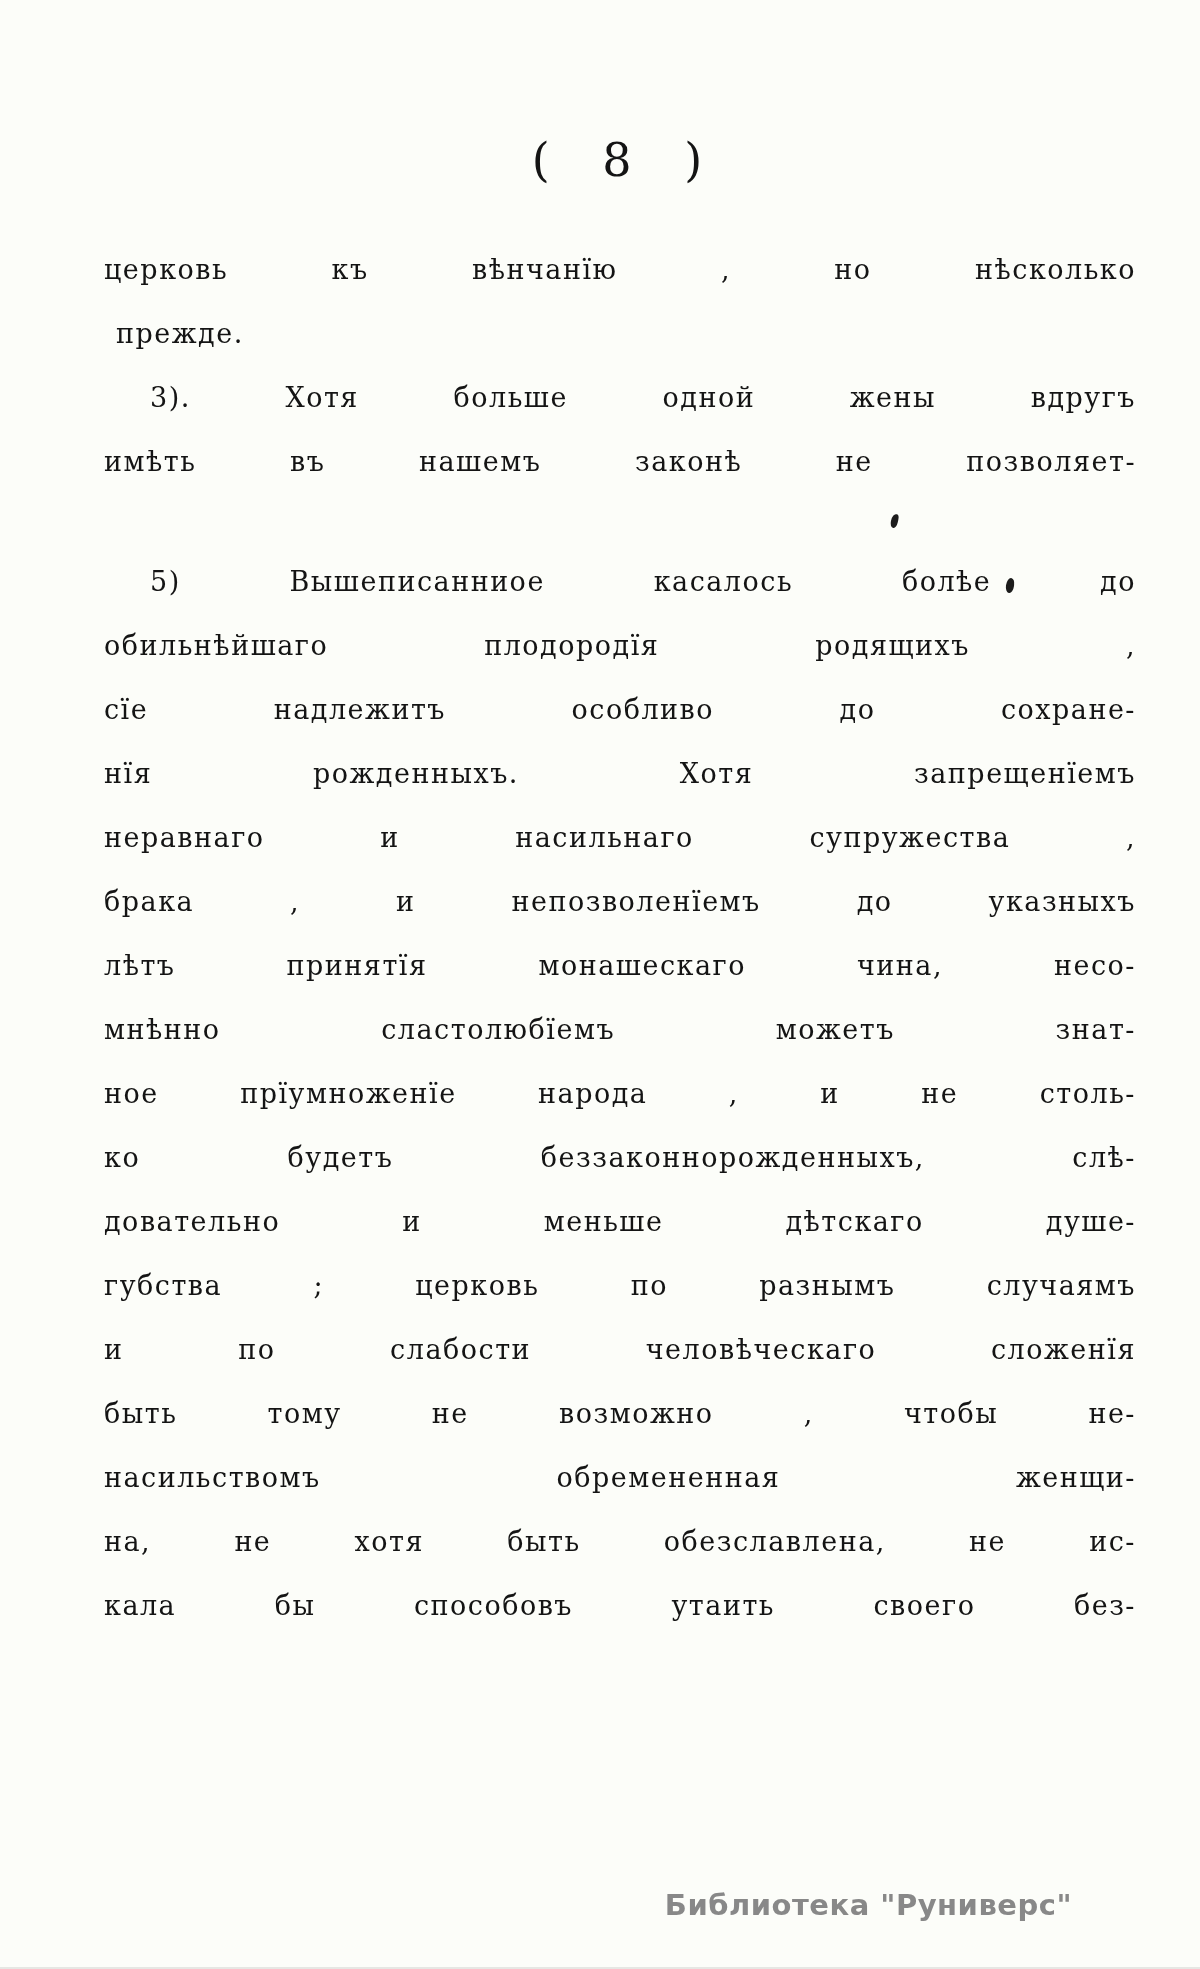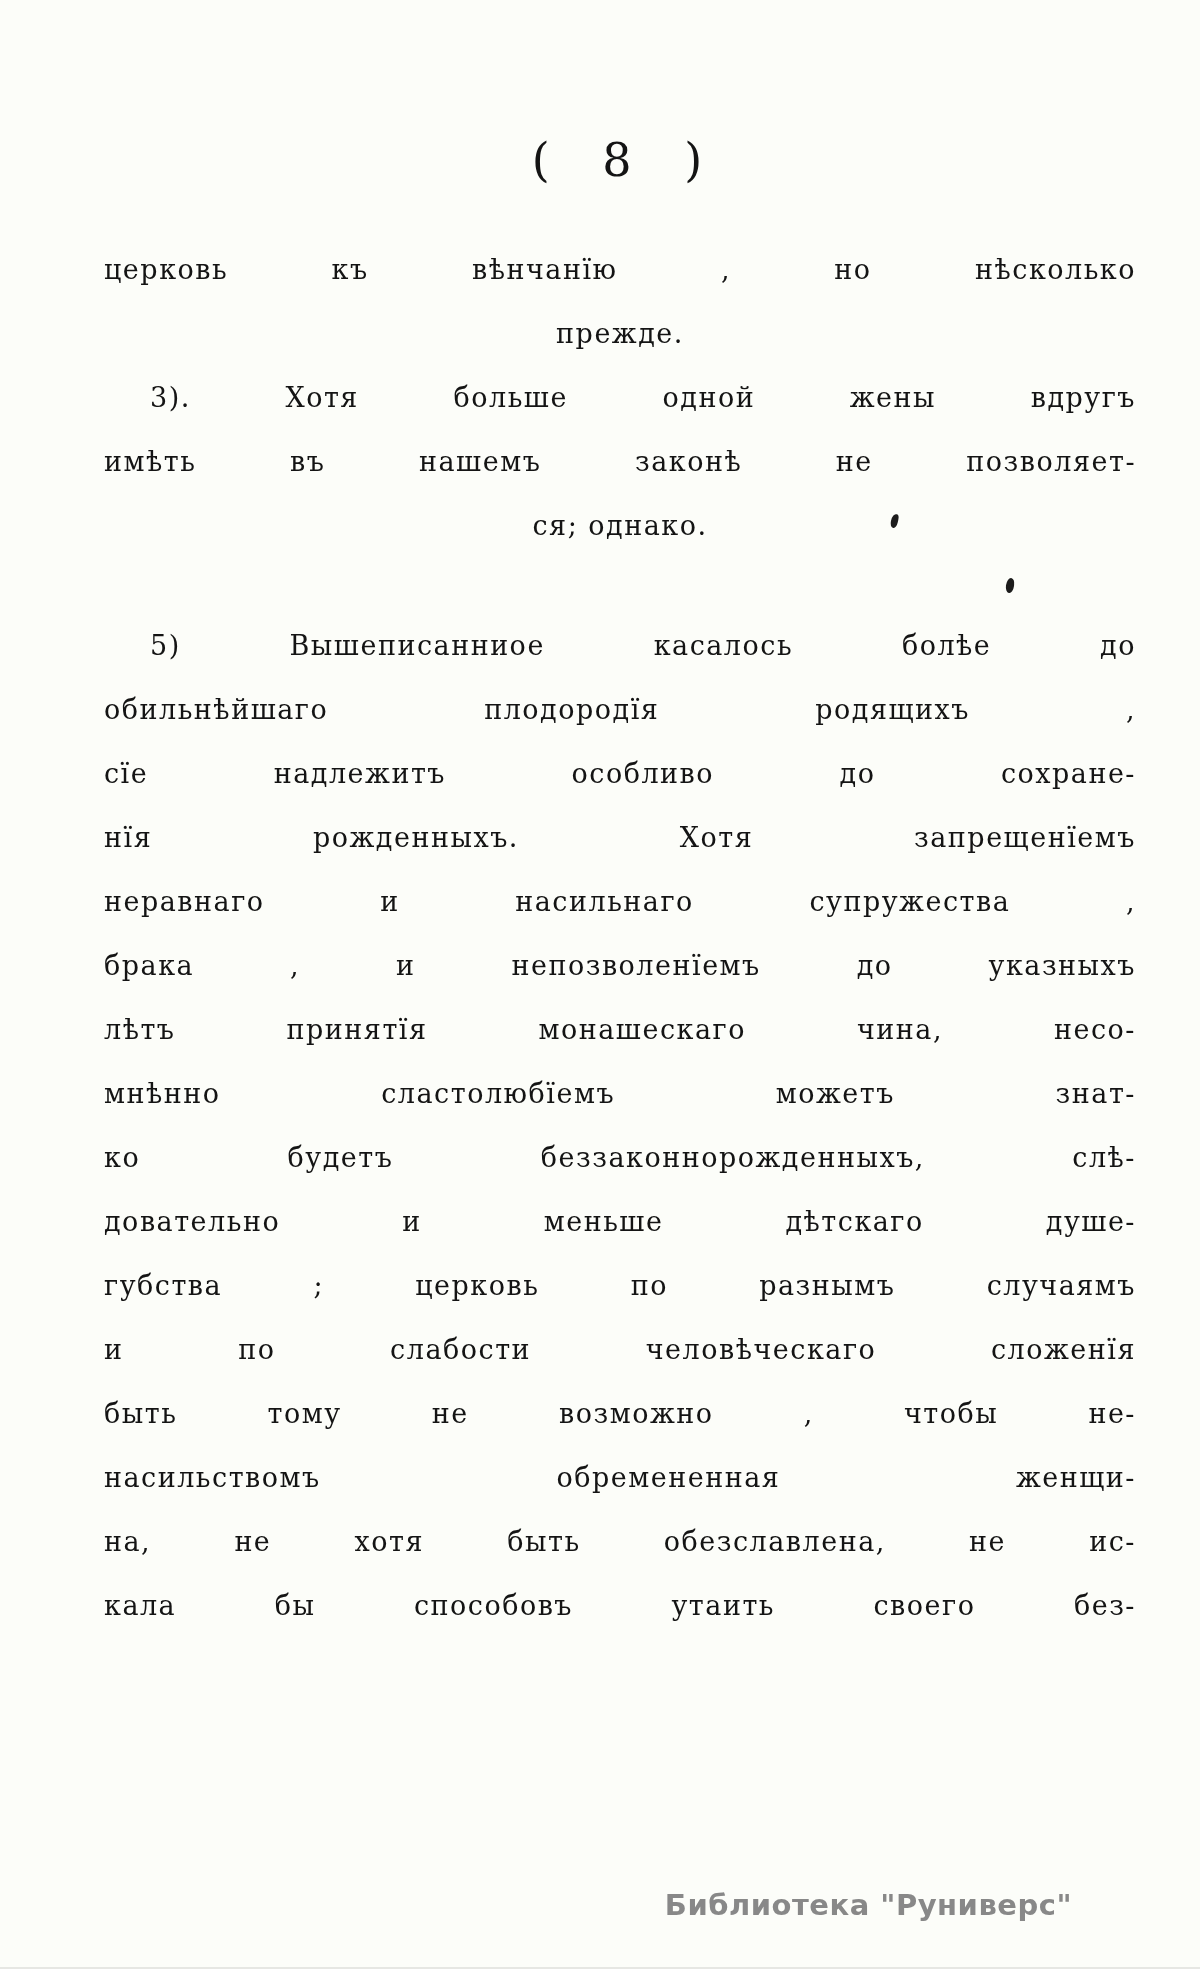--- a/index.html
+++ b/index.html
@@ -40,21 +40,22 @@
     line-height: 64px;
     font-size: 27px;
     letter-spacing: 1.5px;
     overflow: visible;
   }
   .line.j {
     text-align: justify;
     text-align-last: justify;
   }
   .line.plain {
-    text-align: center;
+    text-align: left;
+    margin-left: 12px;
   }
   .line.indent {
     padding-left: 46px;
   }
   .gap {
     height: 56px;
   }
   .watermark {
     position: absolute;
     top: 1888px;
@@ -99,30 +100,30 @@
 
 <div class="page">
 
   <div class="page-number">( 8 )</div>
 
   <div class="text-column">
     <div class="line j">церковь къ вѣнчанїю , но нѣсколько</div>
     <div class="line plain">прежде.</div>
     <div class="line j indent">3). Хотя больше одной жены вдругъ</div>
     <div class="line j">имѣть въ нашемъ законѣ не позволяет-</div>
-    <div class="line plain">ся; однако.</div>
     <div class="gap"></div>
     <div class="line j indent">5) Вышеписанниое касалось болѣе до</div>
     <div class="line j">обильнѣйшаго плодородїя родящихъ ,</div>
     <div class="line j">сїе надлежитъ особливо до сохране-</div>
     <div class="line j">нїя рожденныхъ. Хотя запрещенїемъ</div>
     <div class="line j">неравнаго и насильнаго супружества ,</div>
     <div class="line j">брака , и непозволенїемъ до указныхъ</div>
     <div class="line j">лѣтъ принятїя монашескаго чина, несо-</div>
     <div class="line j">мнѣнно сластолюбїемъ можетъ знат-</div>
+    <div class="line j">ное прїумноженїе народа , и не столь-</div>
     <div class="line j">ко будетъ беззаконнорожденныхъ, слѣ-</div>
     <div class="line j">довательно и меньше дѣтскаго душе-</div>
     <div class="line j">губства ; церковь по разнымъ случаямъ</div>
     <div class="line j">и по слабости человѣческаго сложенїя</div>
     <div class="line j">быть тому не возможно , чтобы не-</div>
     <div class="line j">насильствомъ обремененная женщи-</div>
     <div class="line j">на, не хотя быть обезславлена, не ис-</div>
     <div class="line j">кала бы способовъ утаить своего без-</div>
   </div>
 

